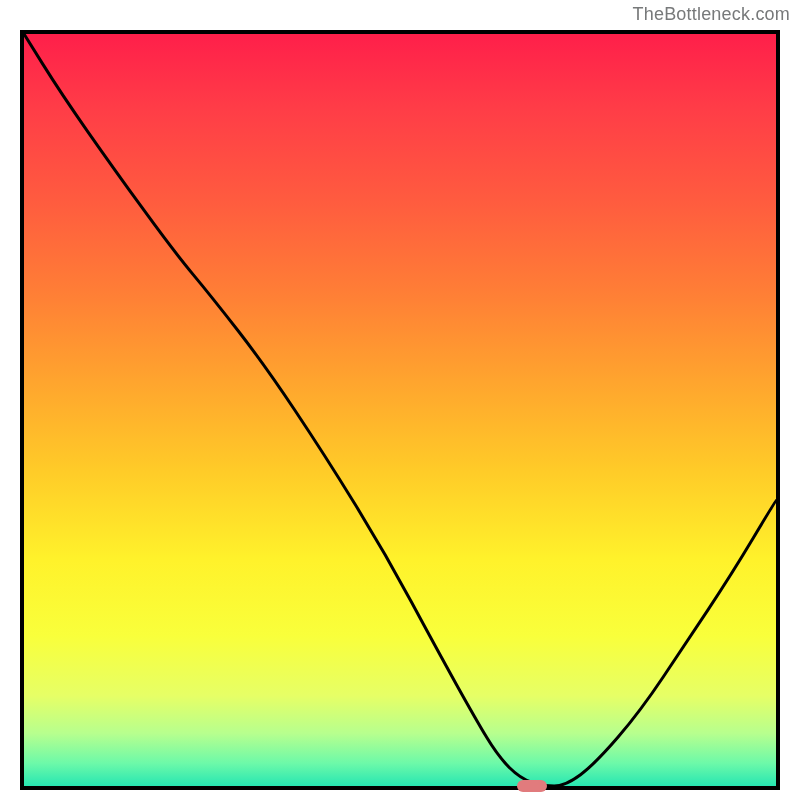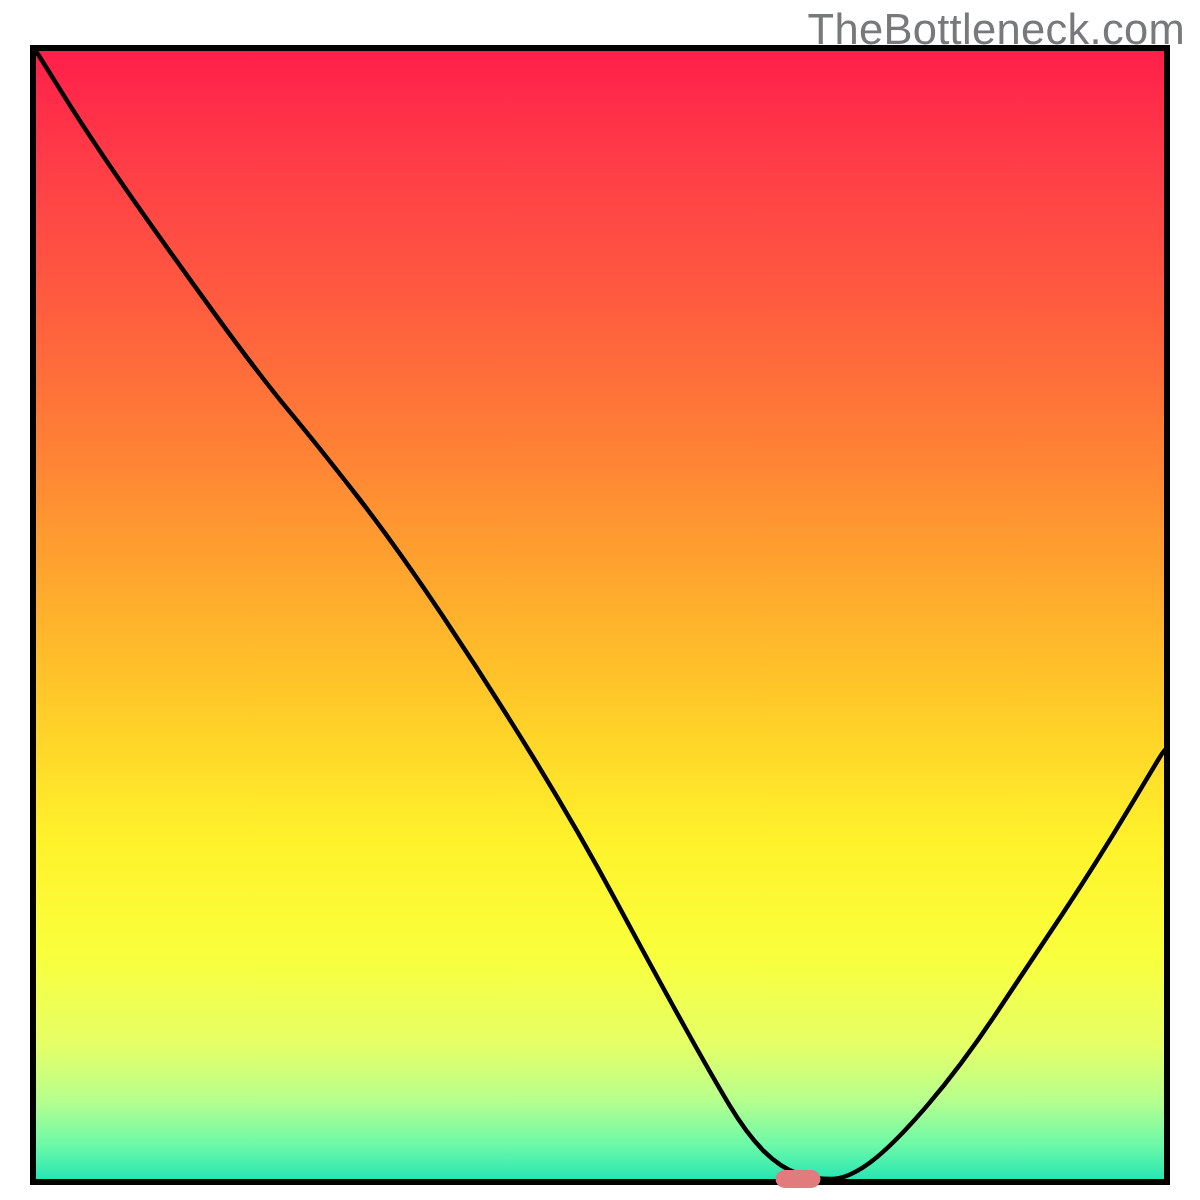--- a/index.html
+++ b/index.html
@@ -13,21 +13,21 @@
   .frame {
     position: relative;
     width: 800px;
     height: 800px;
   }
   .watermark {
     position: absolute;
     top: 4px;
     right: 10px;
     font-family: Arial, Helvetica, sans-serif;
-    font-size: 29px;
+    font-size: 18px;
     font-weight: 400;
     color: #77797a;
     letter-spacing: 0.2px;
   }
   .plot {
     position: absolute;
     left: 20px;
     top: 30px;
     width: 760px;
     height: 760px;

